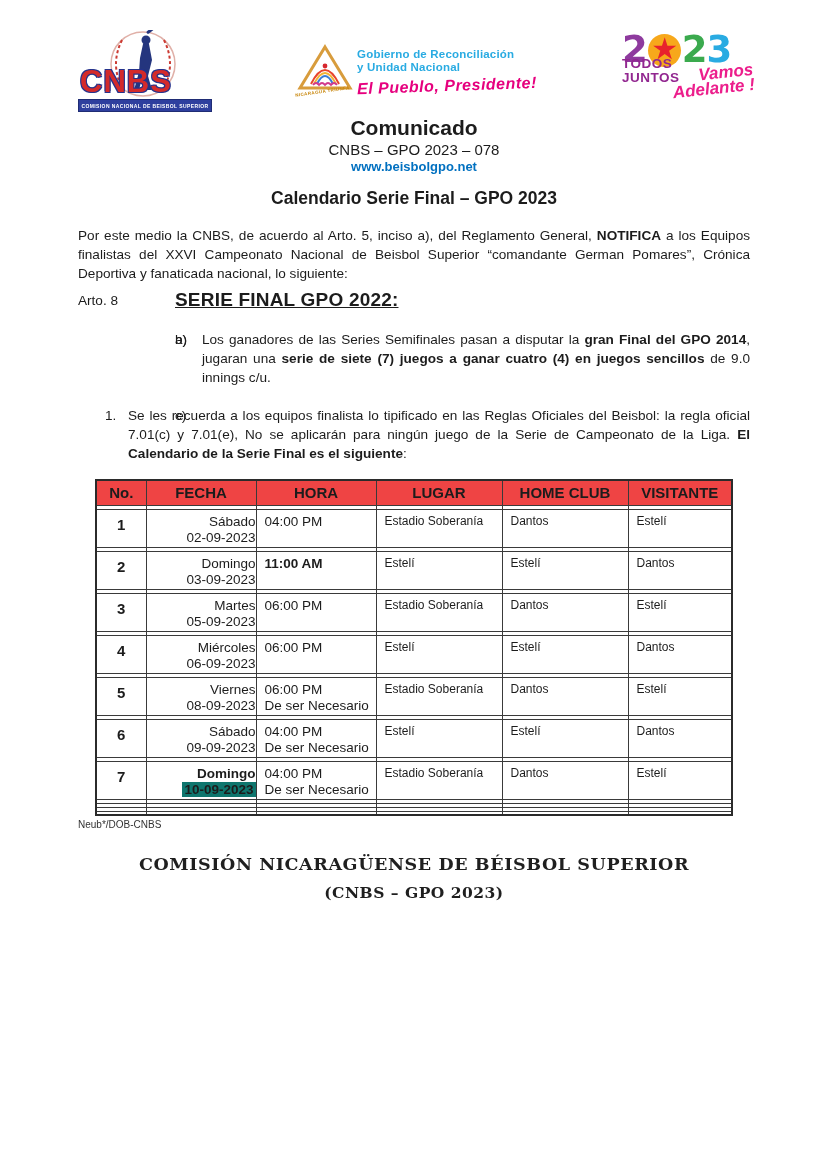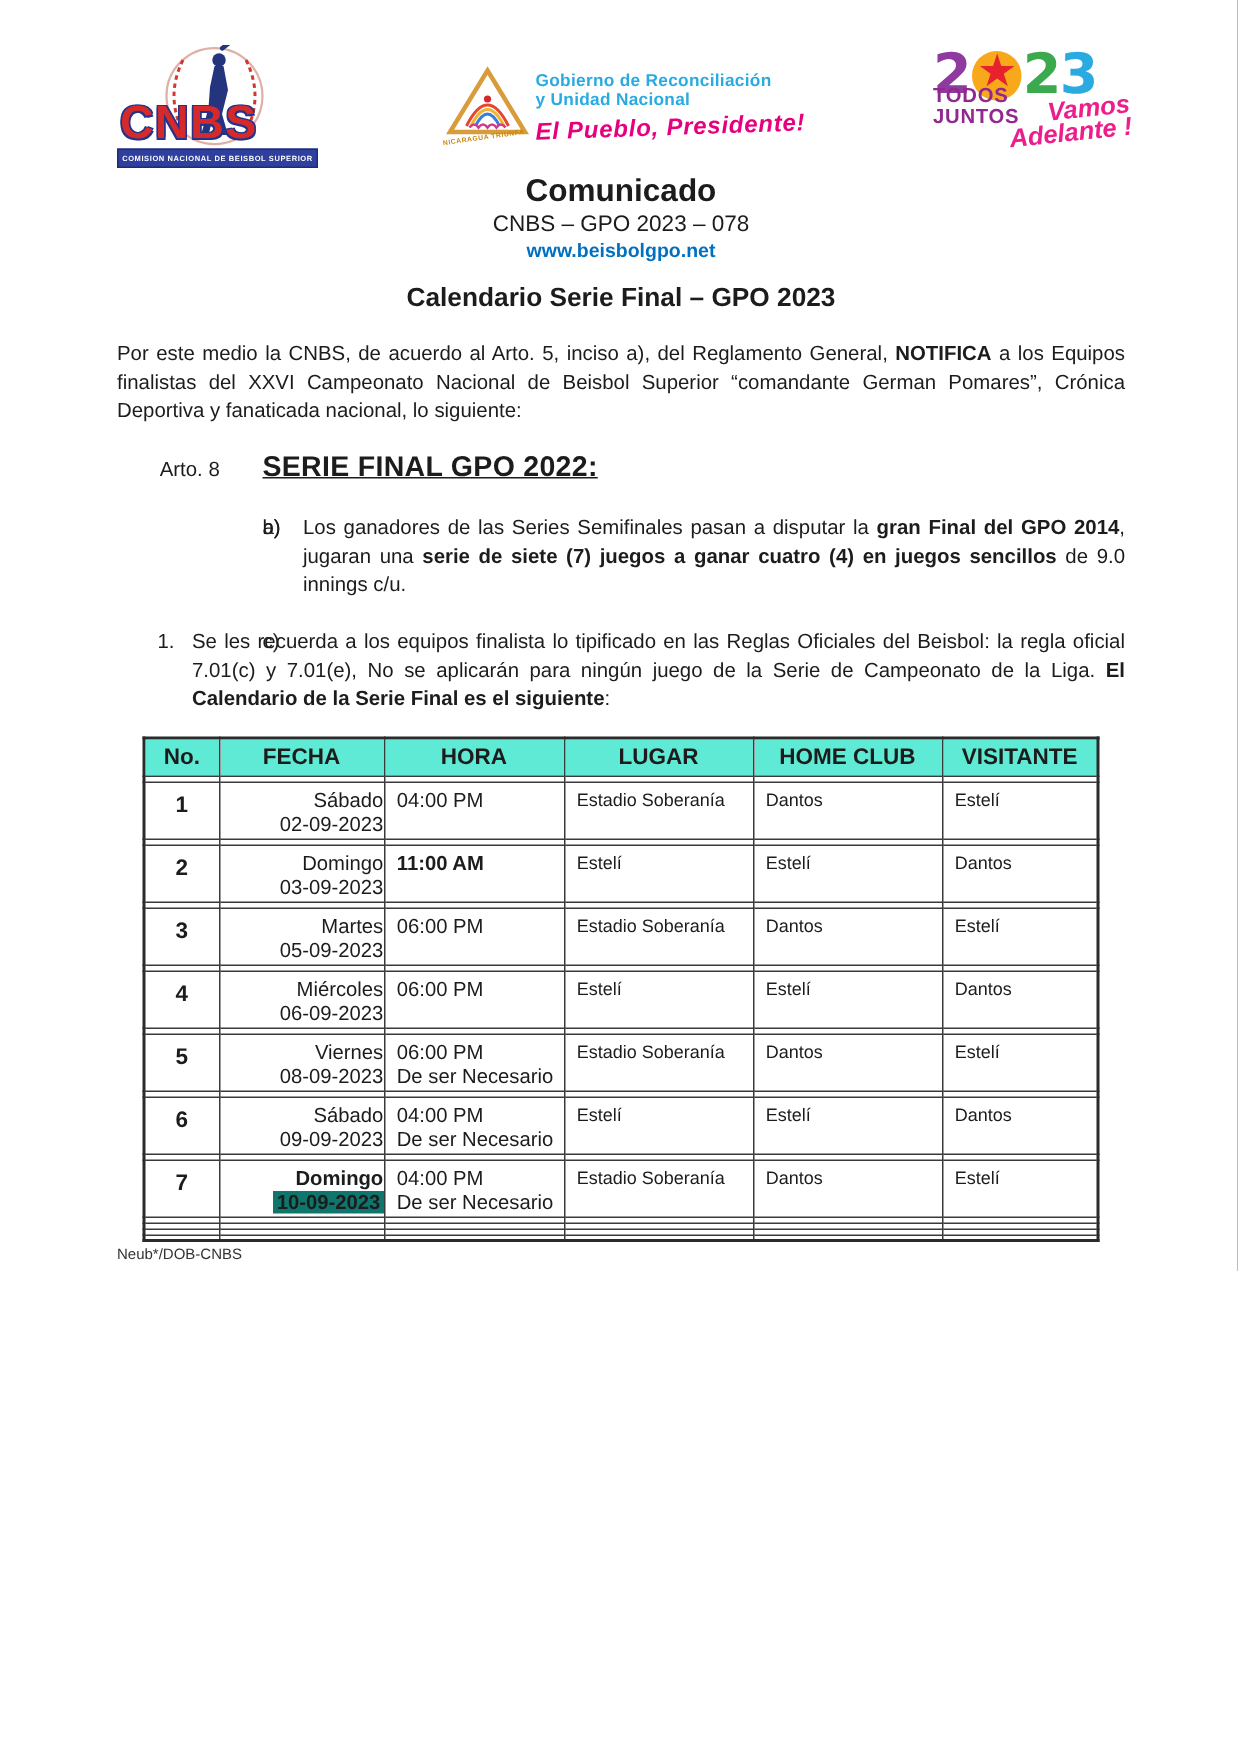--- a/index.html
+++ b/index.html
@@ -49,38 +49,38 @@
   .title-block { text-align:center; margin-top:4px; }
   .t-comunicado { font-size:21px; font-weight:bold; }
   .t-number { font-size:15px; margin-top:1px; }
   .t-url { font-size:13px; font-weight:bold; color:#0070c0; margin-top:1px; }
   .t-calendar { font-size:17.5px; font-weight:bold; margin-top:14px;text-align:center; }
 
   
   .para { margin-top:17px; font-size:13.6px; line-height:19px; text-align:justify; }
   .b { font-weight:bold; }
 
-  .arto-row { display:flex; margin-top:18px;text-align:center; }
+  .arto-row { display:flex; margin-top:6px; }
   .arto-label { width:97px; font-size:13.6px; padding-top:4px; }
   .arto-heading { font-size:19px; font-weight:bold; text-decoration:underline; letter-spacing:0.2px; }
 
   .list-abc { margin-left:97px; }
   .item { position:relative; padding-left:27px; font-size:13.6px; line-height:19px; text-align:justify; }
   .item .marker { position:absolute; left:0; top:0; }
   .item-a { margin-top:3px; }
   .item-b { margin-top:19px; }
   .item-c { margin-top:19px; }
 
   .item-num { position:relative; margin-left:27px; padding-left:23px; margin-top:17px; font-size:13.6px; line-height:19px; text-align:justify; }
   .item-num .marker { position:absolute; left:0; top:0; }
 
   
   table.sched { border-collapse:collapse; table-layout:fixed; width:636px; margin:16px 0 0 17px; border:2px solid #2b2b2b; }
   table.sched td, table.sched th { border:1px solid #3a3a3a; overflow:hidden; }
-  th.h { font-size:15px; font-weight:bold; height:25px; text-align:center; background:#5eead4; }
+  th.h { font-size:15px; font-weight:bold; height:25px; text-align:center; background:#ef4444; }
   tr.spacer td { height:4px; padding:0; border-top:1px solid #3a3a3a; border-bottom:1px solid #3a3a3a; }
   td.c-no { font-size:15px; font-weight:bold; text-align:center; vertical-align:top; padding-top:6px; }
   td.c-fecha { font-size:13.5px; text-align:right; vertical-align:top; padding-top:4px; line-height:16.5px;margin-top:19px; }
   td.c-hora { font-size:13.5px; vertical-align:top; padding:4px 0 0 8px; line-height:16.5px; }
   td.c-plain { font-size:12px; vertical-align:top; padding:4px 0 0 8px; }
   tr.data-row td { height:38px; }
   .hl { background:#0f766e; padding:0 2px; }
 
   .credit { font-size:10px; margin-top:3px; color:#333; }
 
@@ -384,15 +384,19 @@
             <td></td>
             <td></td>
             <td></td>
             <td></td>
           </tr>
         </tbody>
     </table>
 
     <div class="credit">Neub*/DOB-CNBS</div>
 
+    <div class="footer-heading">
+      <div class="f-line1">COMISIÓN NICARAGÜENSE DE BÉISBOL SUPERIOR</div>
+      <div class="f-line2">(CNBS – GPO 2023)</div>
+    </div>
 
   </div>
 </div>
 
 </body></html>

